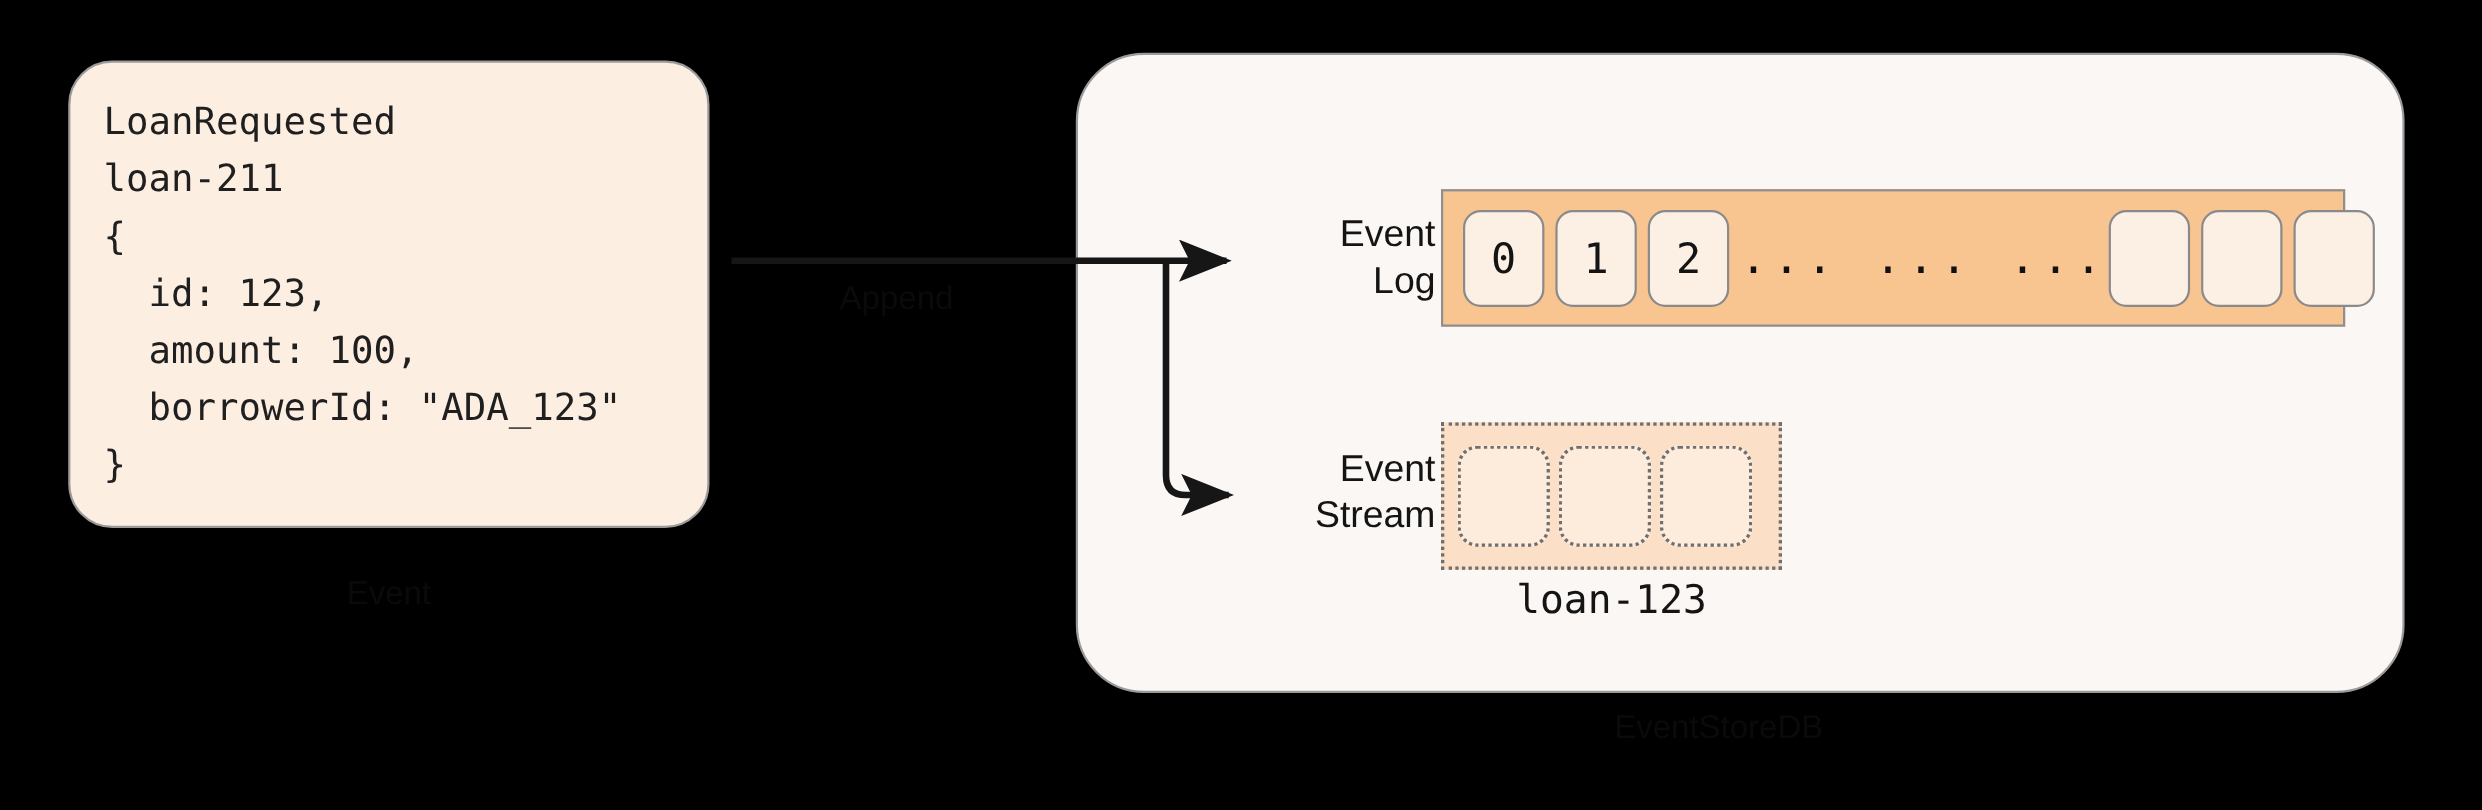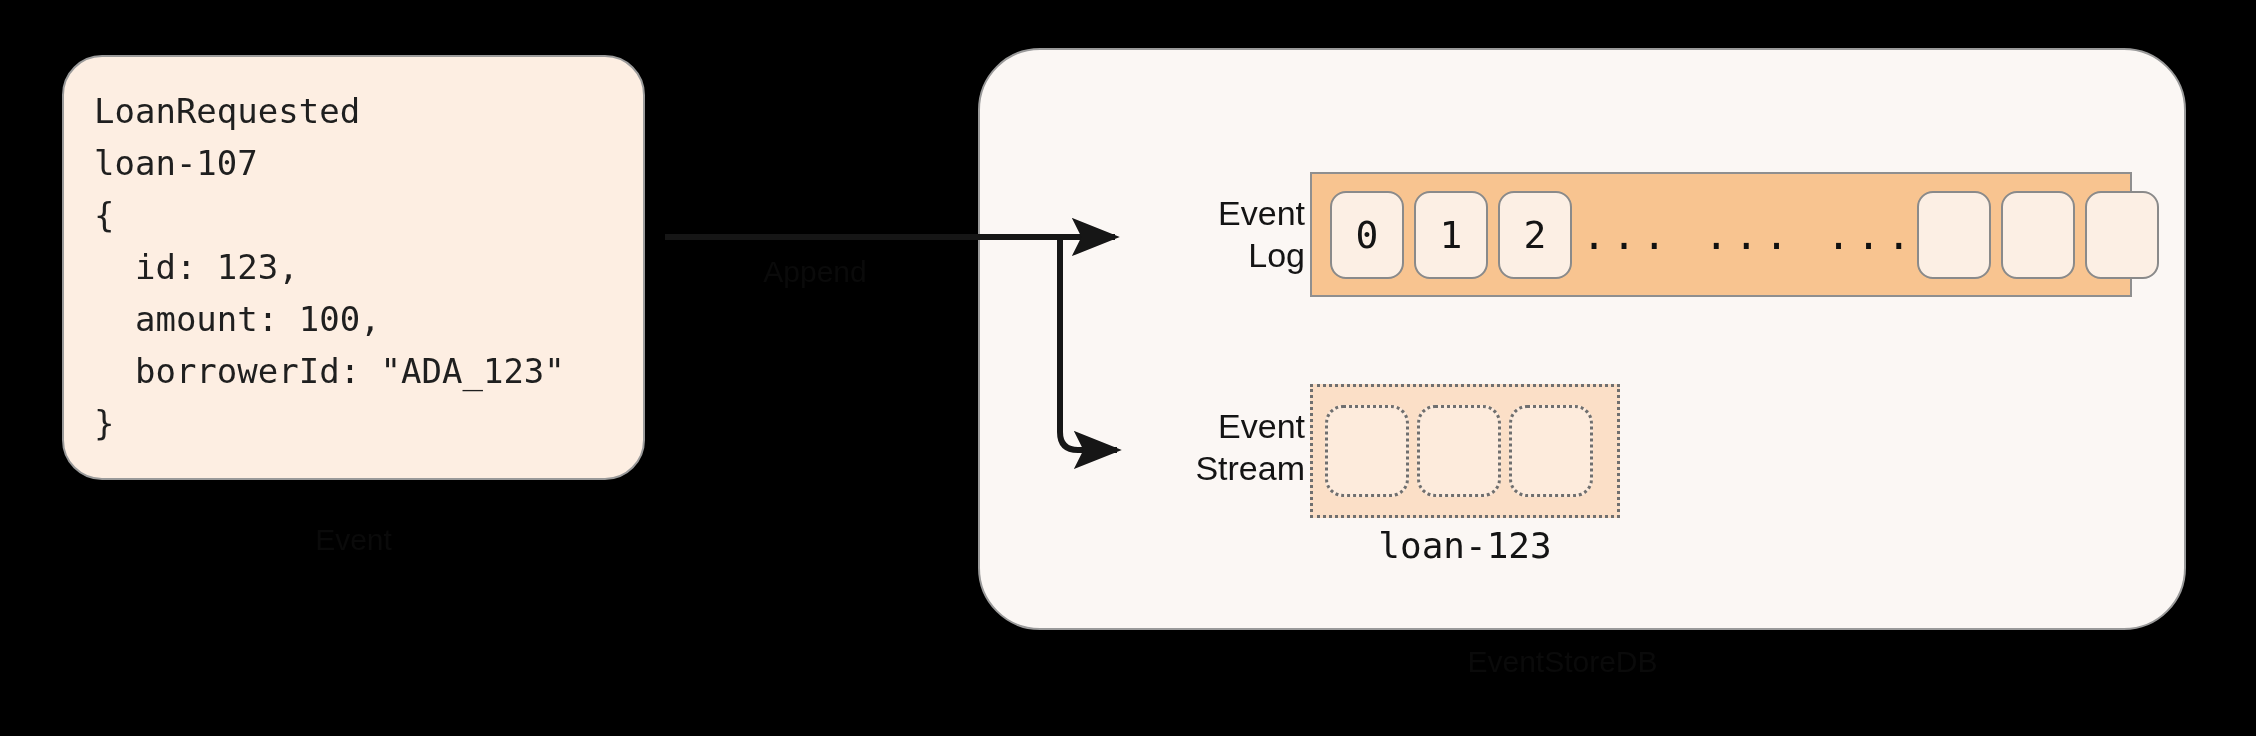--- a/index.html
+++ b/index.html
@@ -203,21 +203,21 @@
     white-space: nowrap;
   }
 </style>
 </head>
 <body>
 
 <div id="stage">
 
   <div class="event-card">
     <div class="event-card-code">LoanRequested
-loan-107
+loan-211
 {
   id: 123,
   amount: 100,
   borrowerId: "ADA_123"
 }</div>
   </div>
   <div class="caption caption-event">Event</div>
 
   <div class="db-box"></div>
   <div class="caption caption-db">EventStoreDB</div>

